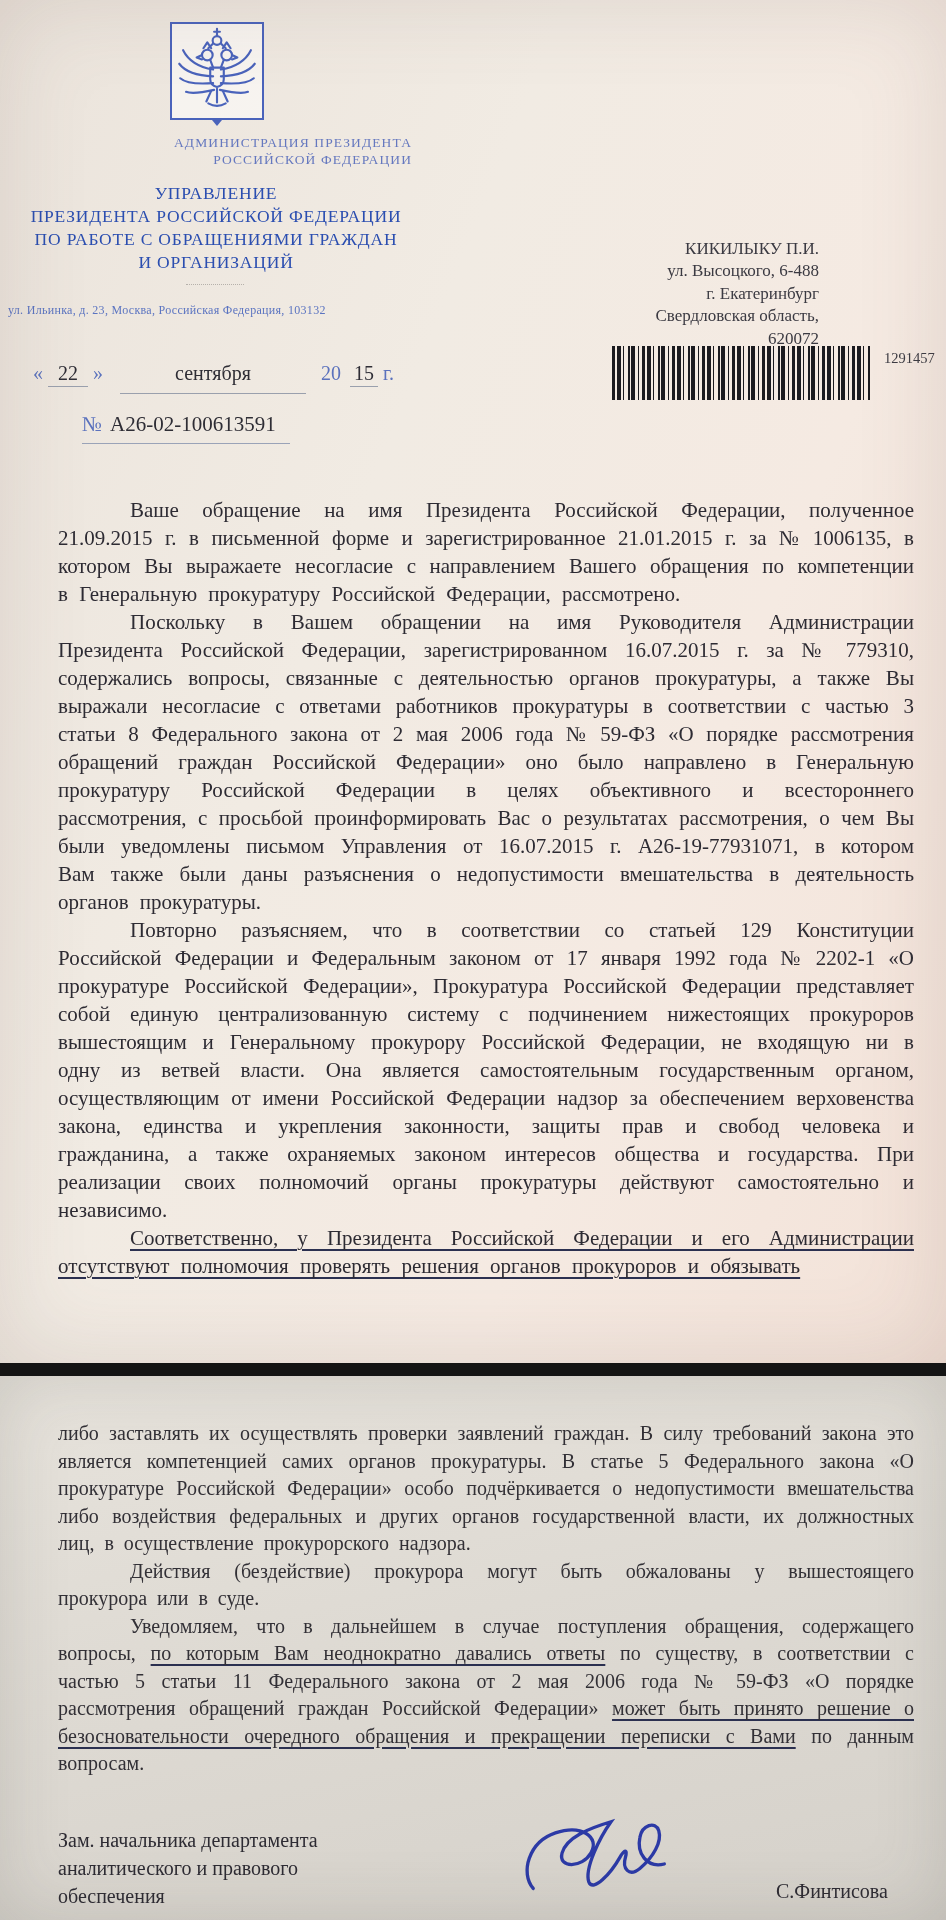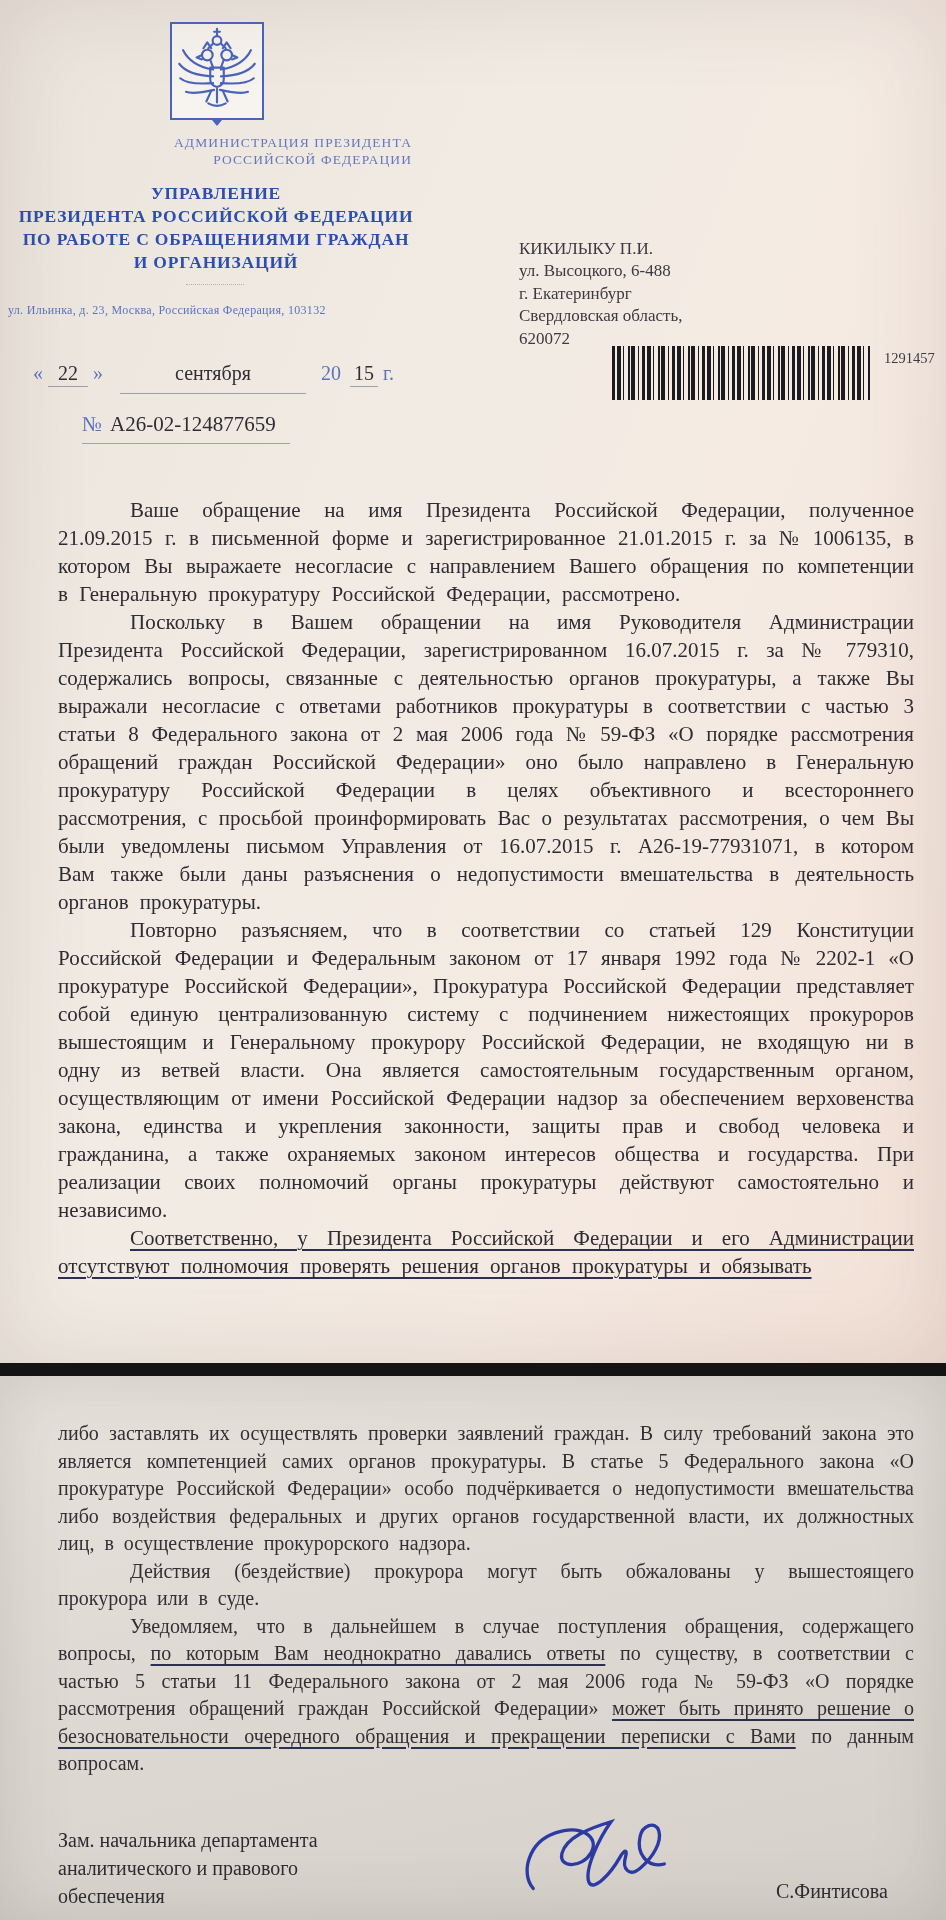--- a/index.html
+++ b/index.html
@@ -29,30 +29,30 @@
     display:flex;align-items:center;justify-content:center;box-sizing:border-box;
   }
   .emblem-box::after{content:"";position:absolute;left:50%;bottom:-8px;margin-left:-5px;
     border-left:5px solid transparent;border-right:5px solid transparent;border-top:6px solid #4a63bb;}
   .org-parent{
     position:absolute;left:20px;top:134px;width:392px;text-align:right;
     font-size:13.5px;line-height:17px;letter-spacing:1.1px;color:#6578bf;
   }
   .dept{
     position:absolute;left:18px;top:182px;width:396px;text-align:center;
-    font-weight:bold;font-size:17.5px;line-height:23px;letter-spacing:.8px;color:#2b4eb0;
+    font-weight:normal;font-size:17.5px;line-height:23px;letter-spacing:.8px;color:#2b4eb0;
   }
   .hr-mark{position:absolute;left:186px;top:284px;width:58px;border-top:1px dotted #b6b1ab;}
   .org-address{
     position:absolute;left:8px;top:303px;width:340px;
     font-size:12px;letter-spacing:.3px;color:#5b74c1;
   }
   .recipient{
     position:absolute;left:519px;top:238px;width:300px;
-    font-size:17px;line-height:22.4px;color:#3b3a42;
+    font-size:17px;line-height:22.4px;color:#3b3a42;text-align:right;
   }
   .barcode{
     position:absolute;left:612px;top:346px;width:258px;height:54px;
     background:repeating-linear-gradient(90deg,
       #1b1b20 0 3px,transparent 3px 5px,
       #1b1b20 5px 9px,transparent 9px 11px,
       #1b1b20 11px 12px,transparent 12px 16px,
       #1b1b20 16px 18px,transparent 18px 19px,
       #1b1b20 19px 23px,transparent 23px 26px,
       #1b1b20 26px 27px,transparent 27px 30px);
@@ -155,28 +155,28 @@
       <span class="blue">«</span>
       <span class="fill-underline">22</span>
       <span class="blue">»</span>
       <span class="month-slot">сентября</span>
       <span class="blue">20</span>
       <span class="year-fill">15</span>
       <span class="blue">г.</span>
     </div>
 
     <div class="doc-number">
-      <span class="blue">№</span><span>А26-02-124877659</span>
+      <span class="blue">№</span><span>А26-02-100613591</span>
     </div>
 
     <div class="body body1">
         <p class="para"><span>Ваше обращение на имя Президента Российской Федерации, полученное 21.09.2015 г. в письменной форме и зарегистрированное 21.01.2015 г. за № 1006135, в котором Вы выражаете несогласие с направлением Вашего обращения по компетенции в Генеральную прокуратуру Российской Федерации, рассмотрено.</span></p>
         <p class="para"><span>Поскольку в Вашем обращении на имя Руководителя Администрации Президента Российской Федерации, зарегистрированном 16.07.2015 г. за № 779310, содержались вопросы, связанные с деятельностью органов прокуратуры, а также Вы выражали несогласие с ответами работников прокуратуры в соответствии с частью 3 статьи 8 Федерального закона от 2 мая 2006 года № 59-ФЗ «О порядке рассмотрения обращений граждан Российской Федерации» оно было направлено в Генеральную прокуратуру Российской Федерации в целях объективного и всестороннего рассмотрения, с просьбой проинформировать Вас о результатах рассмотрения, о чем Вы были уведомлены письмом Управления от 16.07.2015 г. А26-19-77931071, в котором Вам также были даны разъяснения о недопустимости вмешательства в деятельность органов прокуратуры.</span></p>
         <p class="para"><span>Повторно разъясняем, что в соответствии со статьей 129 Конституции Российской Федерации и Федеральным законом от 17 января 1992 года № 2202-1 «О прокуратуре Российской Федерации», Прокуратура Российской Федерации представляет собой единую централизованную систему с подчинением нижестоящих прокуроров вышестоящим и Генеральному прокурору Российской Федерации, не входящую ни в одну из ветвей власти. Она является самостоятельным государственным органом, осуществляющим от имени Российской Федерации надзор за обеспечением верховенства закона, единства и укрепления законности, защиты прав и свобод человека и гражданина, а также охраняемых законом интересов общества и государства. При реализации своих полномочий органы прокуратуры действуют самостоятельно и независимо.</span></p>
-        <p class="para"><span class="u">Соответственно, у Президента Российской Федерации и его Администрации отсутствуют полномочия проверять решения органов прокуратуры и обязывать</span></p>
+        <p class="para"><span class="u">Соответственно, у Президента Российской Федерации и его Администрации отсутствуют полномочия проверять решения органов прокуроров и обязывать</span></p>
       </div>
   </div>
 
   <div class="band"></div>
 
   <div class="page page2">
     <div class="body body2">
         <p class="para noindent"><span>либо заставлять их осуществлять проверки заявлений граждан. В силу требований закона это является компетенцией самих органов прокуратуры. В статье 5 Федерального закона «О прокуратуре Российской Федерации» особо подчёркивается о недопустимости вмешательства либо воздействия федеральных и других органов государственной власти, их должностных лиц, в осуществление прокурорского надзора.</span></p>
         <p class="para"><span>Действия (бездействие) прокурора могут быть обжалованы у вышестоящего прокурора или в суде.</span></p>
         <p class="para"><span>Уведомляем, что в дальнейшем в случае поступления обращения, содержащего вопросы, </span><span class="u">по которым Вам неоднократно давались ответы</span><span> по существу, в соответствии с частью 5 статьи 11 Федерального закона от 2 мая 2006 года № 59-ФЗ «О порядке рассмотрения обращений граждан Российской Федерации» </span><span class="u">может быть принято решение о безосновательности очередного обращения и прекращении переписки с Вами</span><span> по данным вопросам.</span></p>

